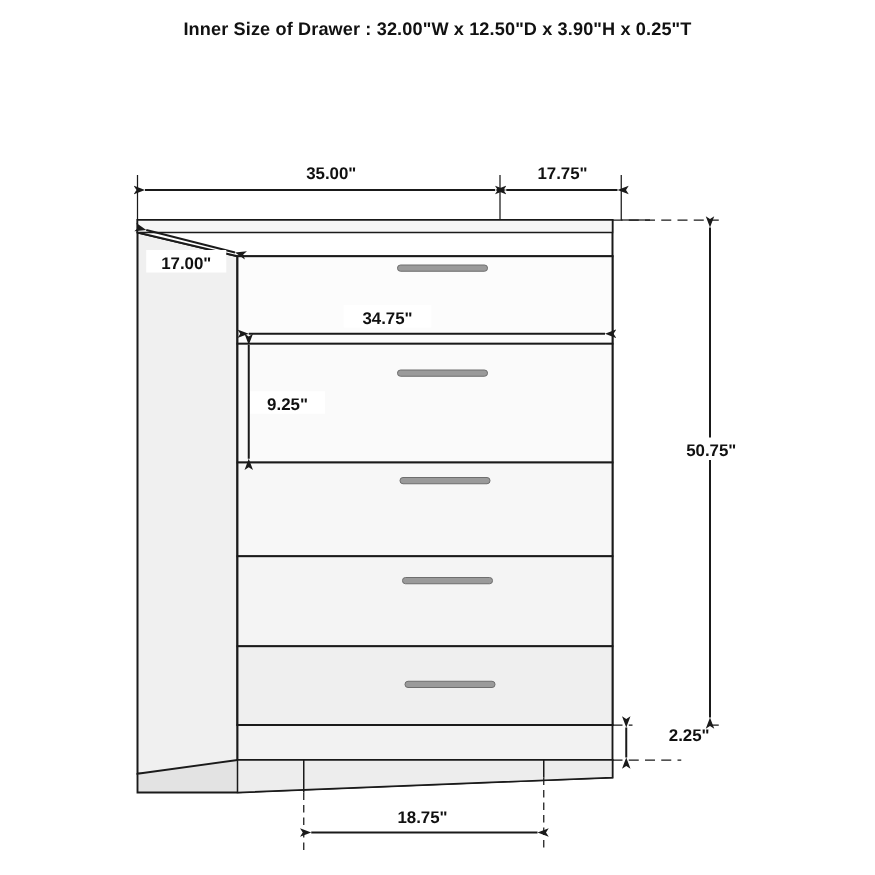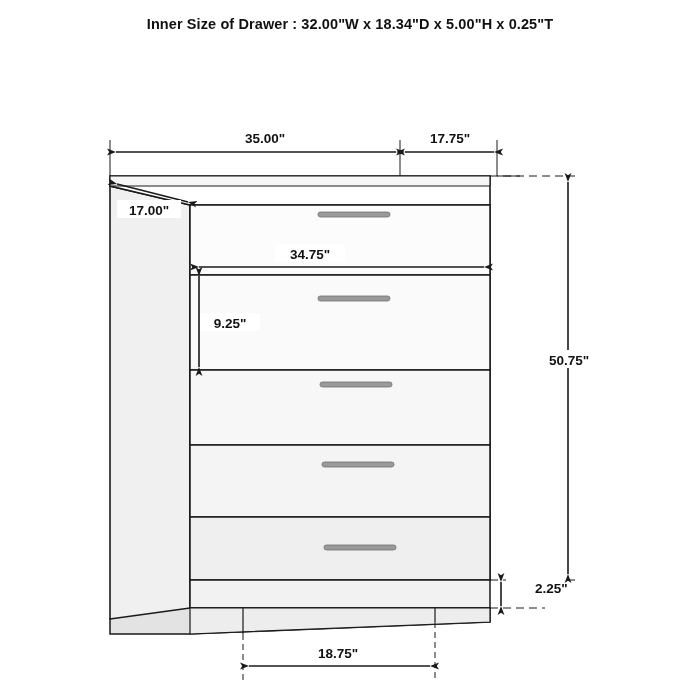--- a/index.html
+++ b/index.html
@@ -42,21 +42,21 @@
     font-size: 13.5px;
     font-weight: bold;
     fill: #111111;
   }
 </style>
 </head>
 <body>
 
 <div id="stage">
 
-  <div id="title">Inner Size of Drawer : 32.00"W x 18.34"D x 5.00"H x 0.25"T</div>
+  <div id="title">Inner Size of Drawer : 32.00"W x 12.50"D x 3.90"H x 0.25"T</div>
 
   <svg id="drawing" viewBox="0 0 700 700">
     <defs>
       <marker id="arrL" markerWidth="10" markerHeight="8" refX="9" refY="4" orient="auto" markerUnits="userSpaceOnUse">
         <path d="M9,4 L0,0.6 L2.2,4 L0,7.4 Z" fill="#1a1a1a"></path>
       </marker>
       <marker id="arrR" markerWidth="10" markerHeight="8" refX="1" refY="4" orient="auto" markerUnits="userSpaceOnUse">
         <path d="M1,4 L10,0.6 L7.8,4 L10,7.4 Z" fill="#1a1a1a"></path>
       </marker>
     </defs>

